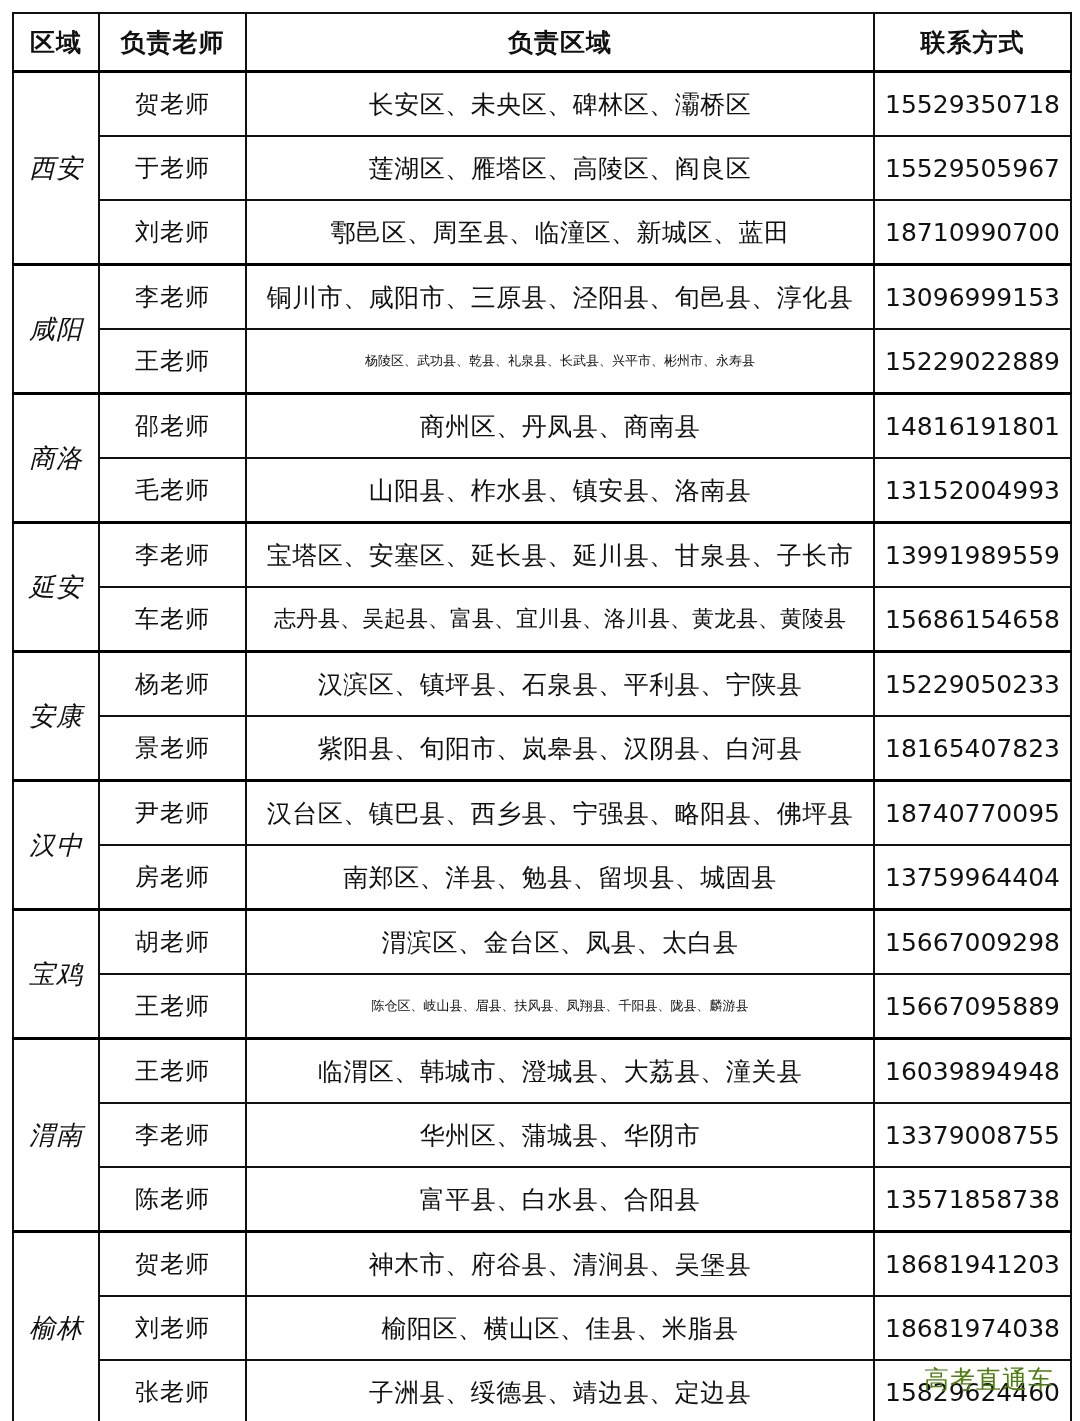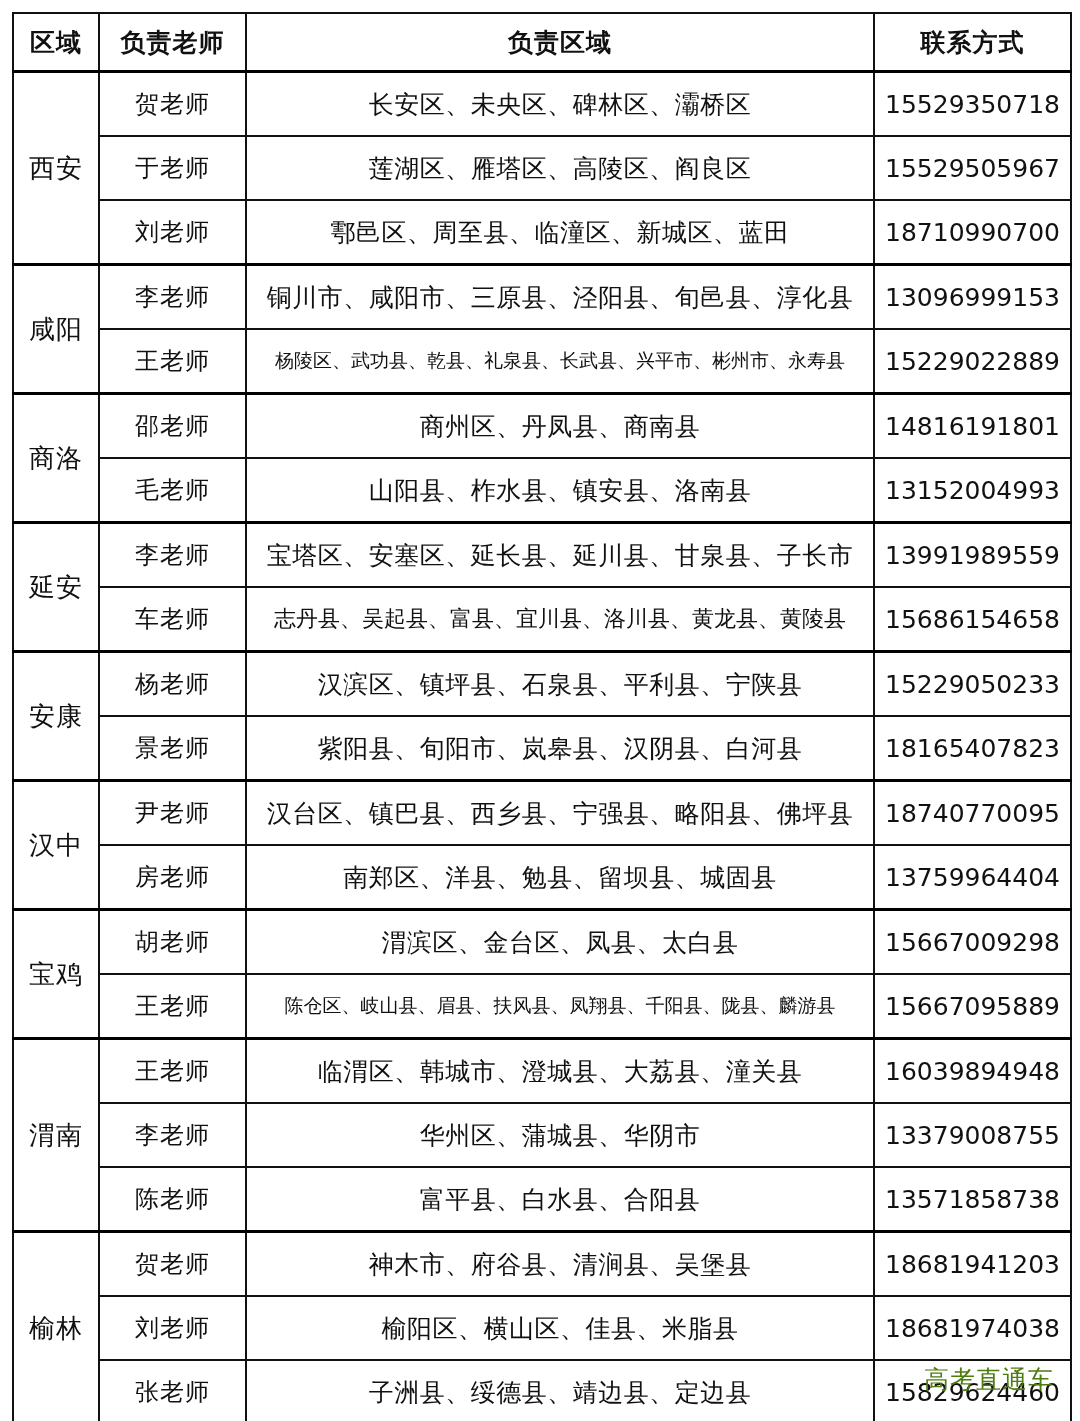--- a/index.html
+++ b/index.html
@@ -61,38 +61,39 @@
   }
 
   
   tbody td {
     height: 62px;
   }
 
   td.region {
     font-size: 26px;
     letter-spacing: 1px;
+    font-style: italic;
   }
 
   td.teacher {
     font-size: 24px;
     letter-spacing: 1px;
   }
 
   td.areas {
     font-size: 25px;
     letter-spacing: 0.5px;
   }
   td.areas.size-med {
     font-size: 22px;
     letter-spacing: 0px;
     font-family: Liberation Serif, serif;
   }
   td.areas.size-small {
-    font-size: 19px;
+    font-size: 13px;
     letter-spacing: 0px;
   }
 
   td.phone {
     font-size: 25px;
     letter-spacing: 0px;
   }
 
   
   tr.group-start > td,

